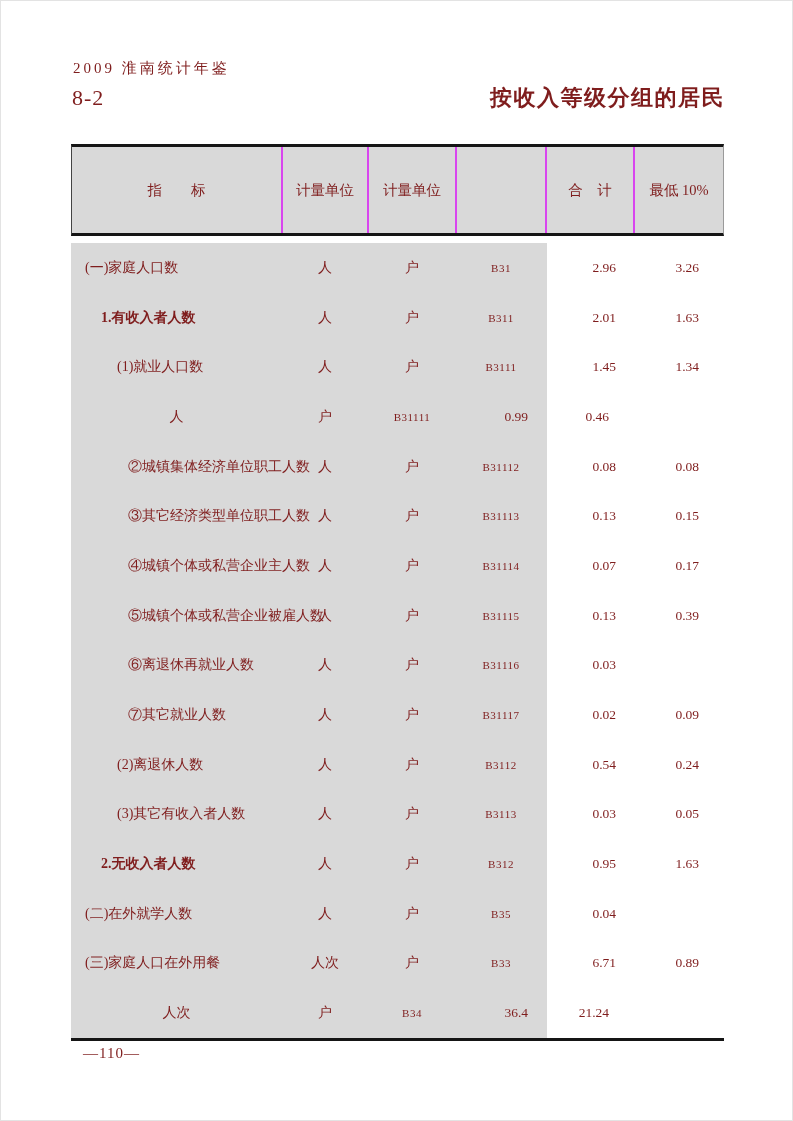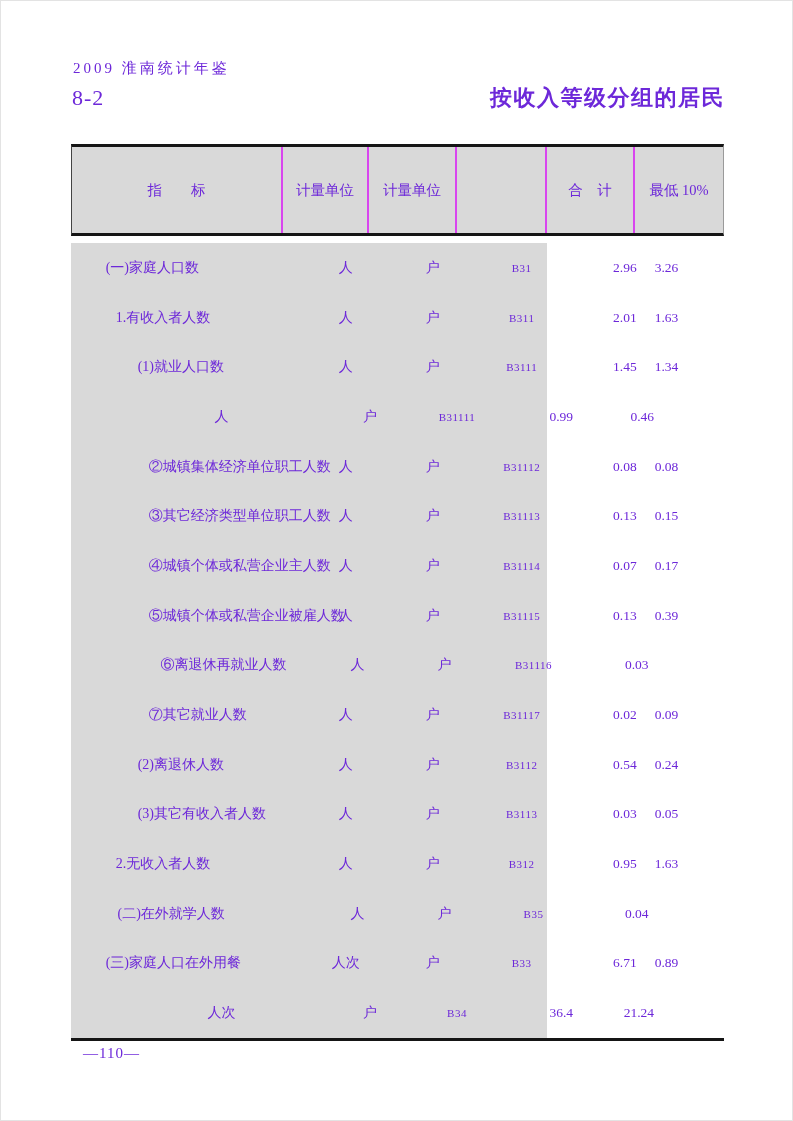--- a/index.html
+++ b/index.html
@@ -1,21 +1,21 @@
 <!DOCTYPE html>
 <html><head>
 <meta charset="utf-8">
 <style>
   html,body{margin:0;padding:0;background:#ffffff;}
   .page{
     position:relative;
     width:793px;height:1121px;
     background:#ffffff;
     font-family:"Liberation Serif","DejaVu Serif",serif;
-    color:#6d28d9;
+    color:#7f1d1d;
     overflow:hidden;
     border:1px solid #e3e3e3;
     box-sizing:border-box;
   }
   .yearbook{
     position:absolute;left:72px;top:58px;
     font-size:15px;letter-spacing:3px;
   }
   .tableno{
     position:absolute;left:71px;top:84px;
@@ -45,38 +45,38 @@
     font-size:14.5px;
     border-right:2px solid #d946ef;
   }
   .th:last-child{border-right:none;}
   .gap{height:7px;background:#ffffff;}
   .tbody{
     box-sizing:border-box;
     position:relative;
     height:798px;
     border-bottom:3px solid #151515;
-    display:flex;flex-direction:column;align-items:center;
+    display:flex;flex-direction:column;
   }
   .tbody::before{
     content:"";
     position:absolute;left:0;top:0;bottom:0;width:476px;
     background:#d9d9d9;
   }
   .row{
     position:relative;z-index:1;
     flex:1;
     display:grid;
     grid-template-columns:211px 86px 88px 90px 88px auto;
     align-items:center;
     font-size:14px;
   }
   .c-ind{white-space:nowrap;}
   .indent-0 .c-ind{padding-left:14px;}
-  .indent-1 .c-ind{padding-left:24px;}
+  .indent-1 .c-ind{padding-left:30px;font-weight:bold;}
   .indent-2 .c-ind{padding-left:46px;}
   .indent-3 .c-ind{padding-left:57px;}
   .c-u1,.c-u2,.c-code{text-align:center;}
   .c-code{font-size:11px;letter-spacing:0.5px;}
   .c-v1{text-align:right;padding-right:18px;font-size:13.5px;}
   .c-v2{text-align:right;padding-right:25px;font-size:13.5px;}
   .pageno{
     position:absolute;left:82px;top:1044px;
     font-size:15px;letter-spacing:1px;
   }

